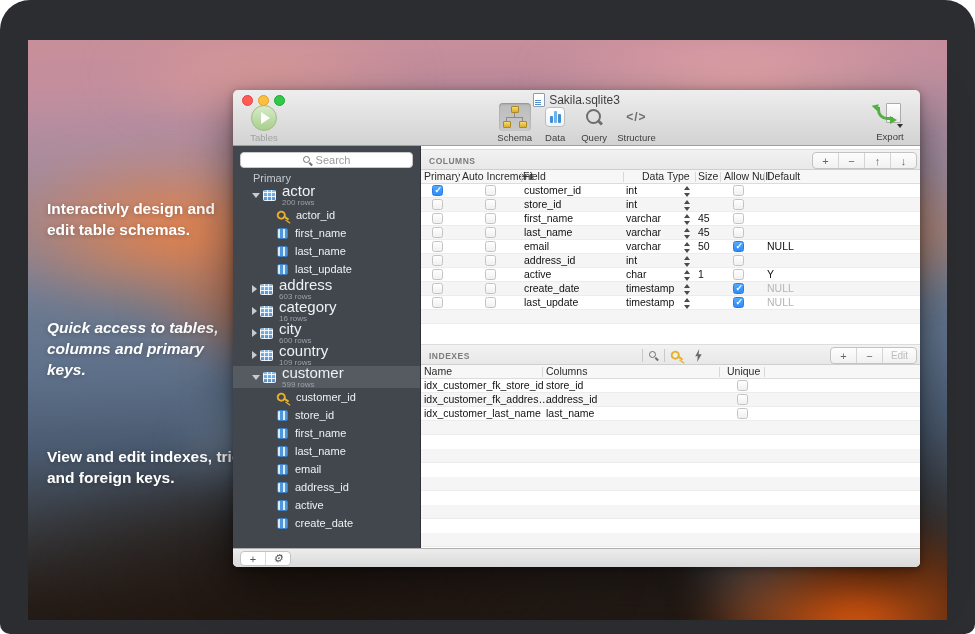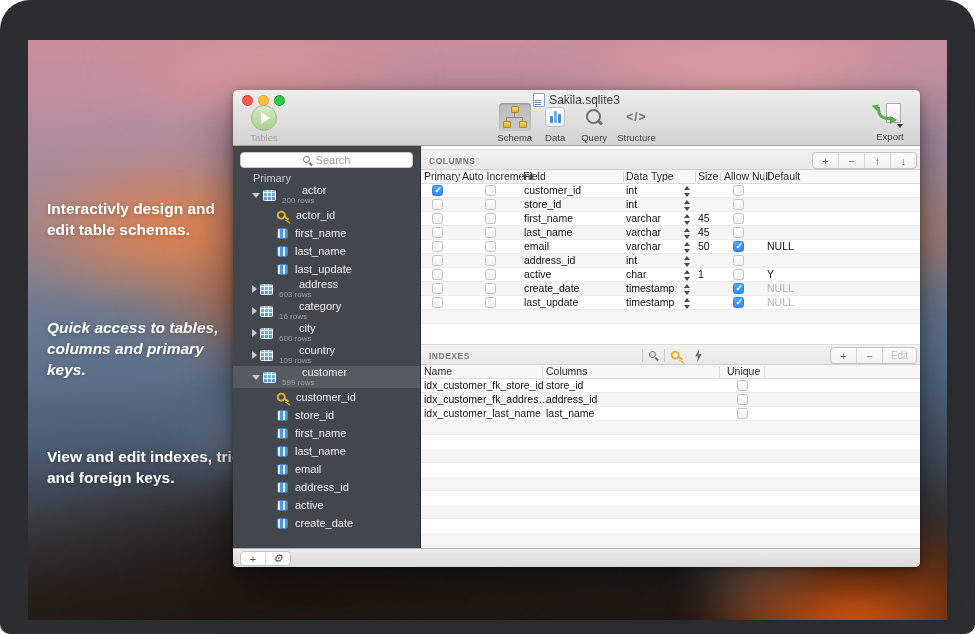--- a/index.html
+++ b/index.html
@@ -103,21 +103,21 @@
      background:repeating-linear-gradient(90deg,rgba(255,255,255,.85) 0 1px,transparent 1px 4px),
                 repeating-linear-gradient(0deg,rgba(255,255,255,.85) 0 1px,transparent 1px 4px),
                 linear-gradient(#8fc0ec,#4c8fd0);}
   .col-ic{width:11px;height:11px;border-radius:2px;margin-right:7px;flex:0 0 auto;border:1px solid #3f7fc0;box-sizing:border-box;
      background:repeating-linear-gradient(90deg,#d9ecfa 0 2px,#4f97dd 2px 4.5px);}
   .key-ic{position:relative;width:13px;height:13px;margin-right:6px;flex:0 0 auto;transform:rotate(35deg);}
   .key-ic::before{content:"";position:absolute;left:0;top:3px;width:5px;height:5px;border:2px solid #e8b029;border-radius:50%;}
   .key-ic::after{content:"";position:absolute;left:8px;top:5.5px;width:5px;height:2px;background:#e8b029;
      box-shadow:2px 2px 0 -0.5px #e8b029,4px 2px 0 -0.5px #e8b029;}
   .tlabels{display:flex;flex-direction:column;line-height:1;}
-  .tname{font-size:11px;color:#eef1f3;margin-left:20px;}
+  .tname{font-size:15px;color:#eef1f3;}
   .tcount{font-size:8px;color:#9aa1a8;margin-top:1px;}
   .cname{font-size:11px;color:#eef1f3;}
   
   .main{position:absolute;left:187px;top:0;right:0;bottom:19px;background:#fff;border-left:1px solid #2e3236;box-sizing:border-box;}
   .phead{position:absolute;left:0;right:0;height:21px;background:linear-gradient(#f2f2f2,#e8e8e8);border-top:1px solid #dcdcdc;border-bottom:1px solid #cfcfcf;box-sizing:border-box;}
   .phead .ptitle{position:absolute;left:8px;top:6px;font-size:8.5px;font-weight:bold;color:#7c7c7c;letter-spacing:.5px;}
   .seg-group{position:absolute;top:2px;display:flex;border:1px solid #c3c3c3;border-radius:4px;overflow:hidden;background:linear-gradient(#fdfdfd,#f1f1f1);}
   .seg{width:25px;height:15px;display:flex;align-items:center;justify-content:center;font-size:11px;color:#666;border-left:1px solid #d4d4d4;}
   .seg:first-child{border-left:none;}
   .seg.wide{width:33px;font-size:10px;}
@@ -359,21 +359,21 @@
               <span class="seg">↓</span>
             </div>
           </div>
           <div class="thead" style="top:24px;">
             <span class="hcell" style="left:3px;">Primary</span>
             <span class="hsep" style="left:37px;"></span>
             <span class="hcell" style="left:41px;">Auto Increment</span>
             <span class="hsep" style="left:100px;"></span>
             <span class="hcell" style="left:102px;">Field</span>
             <span class="hsep" style="left:202px;"></span>
-            <span class="hcell" style="left:205px;">Data Type</span>
+            <span class="hcell" style="left:221px;">Data Type</span>
             <span class="hsep" style="left:274px;"></span>
             <span class="hcell" style="left:277px;">Size</span>
             <span class="hsep" style="left:299px;"></span>
             <span class="hcell" style="left:303px;">Allow Null</span>
             <span class="hsep" style="left:343px;"></span>
             <span class="hcell" style="left:346px;">Default</span>
           </div>
           <div class="rows" style="top:38px;">
               <div class="trow">
                 <span class="cb checked" style="left: 11px;"></span>

